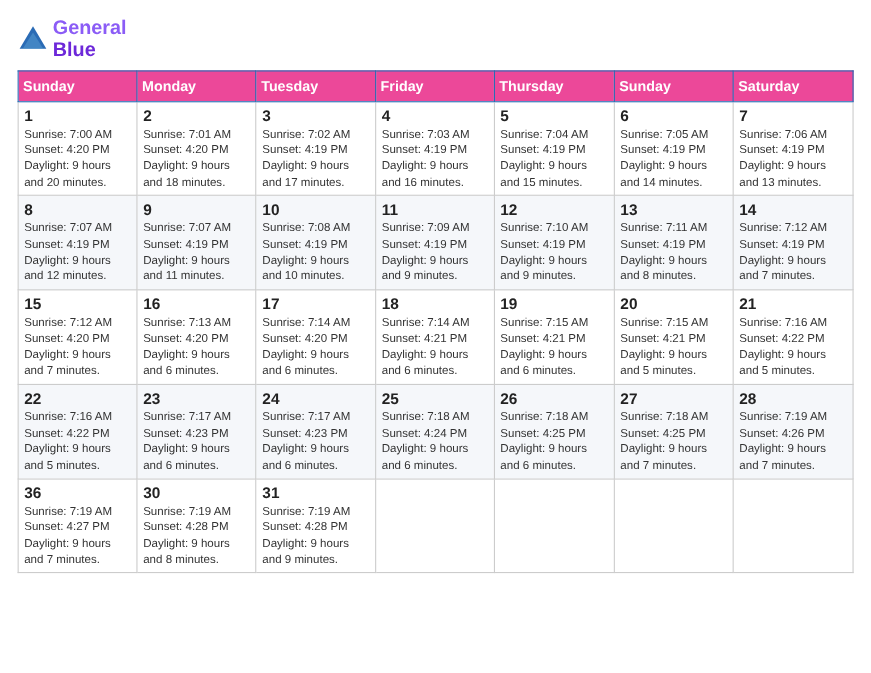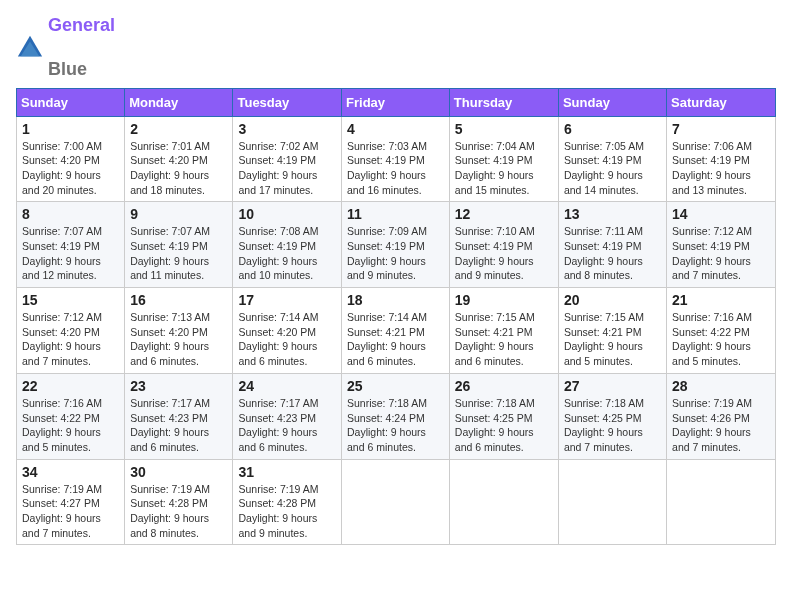--- a/index.html
+++ b/index.html
@@ -27,22 +27,21 @@
       line-height: 1.1;
     }
     .logo-general {
       font-size: 18px;
       font-weight: bold;
       color: #8b5cf6;
     }
     .logo-blue {
       font-size: 18px;
       font-weight: bold;
-      color: #737373;
-      margin-top: 24px;
+      color: #6d28d9;
     }
     .logo-icon {
       width: 28px;
       height: 28px;
     }
     .title-block {
       text-align: right;
     }
     .calendar-title {
       font-size: 36px;
@@ -53,21 +52,21 @@
     .calendar-subtitle {
       font-size: 16px;
       color: #444;
     }
     table {
       width: 100%;
       border-collapse: collapse;
       font-size: 11px;
     }
     thead th {
-      background-color: #8b5cf6;
+      background-color: #ec4899;
       color: #fff;
       padding: 6px 4px;
       text-align: left;
       font-size: 13px;
       font-weight: bold;
       border: 1px solid #2a6bb5;
     }
     tbody td {
       vertical-align: top;
       border: 1px solid #ccc;
@@ -239,21 +238,21 @@
           <span class="day-num">27</span>
           <div class="day-info">Sunrise: 7:18 AM<br>Sunset: 4:25 PM<br>Daylight: 9 hours<br>and 7 minutes.</div>
         </td>
         <td>
           <span class="day-num">28</span>
           <div class="day-info">Sunrise: 7:19 AM<br>Sunset: 4:26 PM<br>Daylight: 9 hours<br>and 7 minutes.</div>
         </td>
       </tr>
       <tr>
         <td>
-          <span class="day-num">34</span>
+          <span class="day-num">36</span>
           <div class="day-info">Sunrise: 7:19 AM<br>Sunset: 4:27 PM<br>Daylight: 9 hours<br>and 7 minutes.</div>
         </td>
         <td>
           <span class="day-num">30</span>
           <div class="day-info">Sunrise: 7:19 AM<br>Sunset: 4:28 PM<br>Daylight: 9 hours<br>and 8 minutes.</div>
         </td>
         <td>
           <span class="day-num">31</span>
           <div class="day-info">Sunrise: 7:19 AM<br>Sunset: 4:28 PM<br>Daylight: 9 hours<br>and 9 minutes.</div>
         </td>

